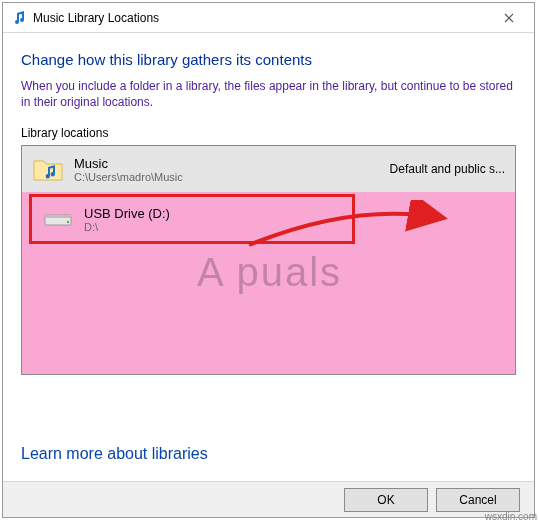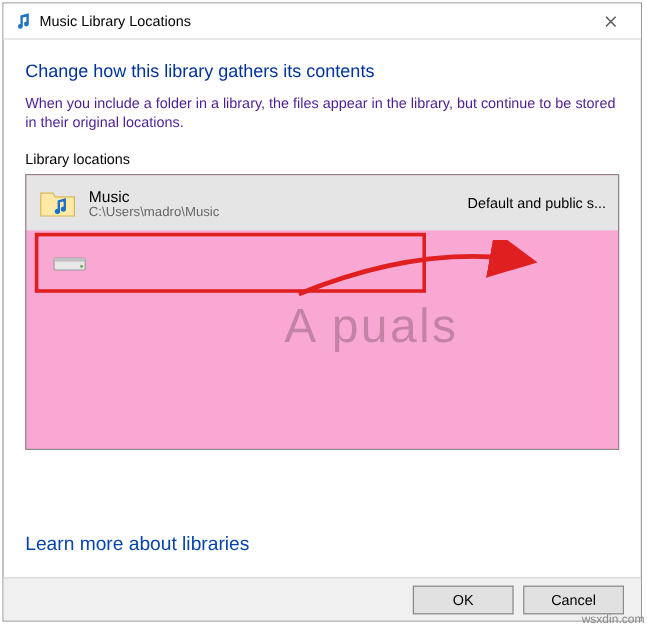--- a/index.html
+++ b/index.html
@@ -158,21 +158,20 @@
   .watermark {
     position: absolute;
     left: 50%; top: 250px;
     transform: translateX(-50%);
     font-size: 40px;
     font-weight: 300;
     letter-spacing: 2px;
     color: rgba(0,0,0,0.22);
     pointer-events: none;
     font-family: "Segoe UI Light","Segoe UI",sans-serif;
-    margin-left: 40px;
   }
   .wsxdin {
     position: absolute;
     right: 2px;
     bottom: 0;
     font-size: 10px;
     color: #888;
   }
 </style>
 </head>
@@ -217,20 +216,24 @@
         </div>
 
         <div class="list-item highlight-red-selected">
           <span class="item-icon">
             <svg width="32" height="32" viewBox="0 0 32 32">
               <rect x="3" y="12" width="26" height="10" rx="1" fill="#e8e8e8" stroke="#9a9a9a"></rect>
               <rect x="3" y="12" width="26" height="3" fill="#bfbfbf"></rect>
               <circle cx="26" cy="19" r="1.2" fill="#6aa84f"></circle>
             </svg>
           </span>
+          <div class="item-body">
+            <span class="item-title">USB Drive (D:)</span>
+            <span class="item-path">D:\</span>
+          </div>
           <span class="item-status"></span>
         </div>
 
       </div>
 
     </div>
 
     <a class="learn-link">Learn more about libraries</a>
   </div>
 

